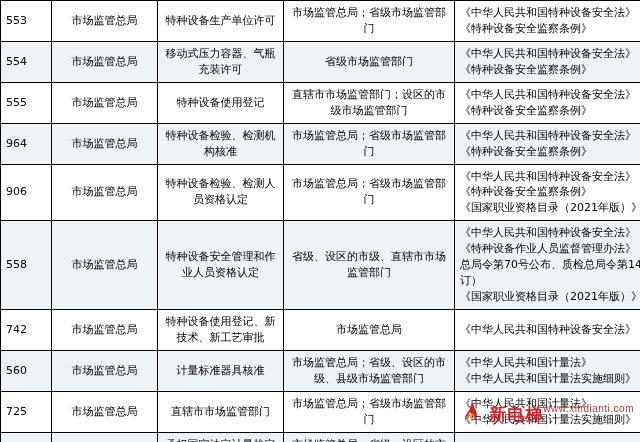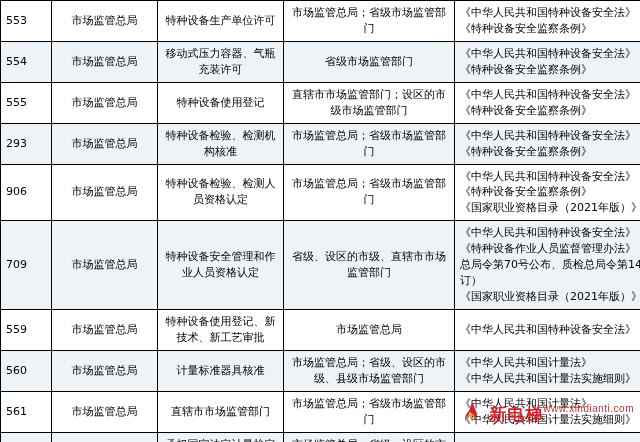--- a/index.html
+++ b/index.html
@@ -120,72 +120,72 @@
       <td class="col-no">555</td>
       <td class="col-dept">市场监管总局</td>
       <td class="col-item">特种设备使用登记</td>
       <td class="col-level">直辖市市场监管部门；设区的市级市场监管部门</td>
       <td class="col-basis">
         <span class="basis-line">《中华人民共和国特种设备安全法》</span>
         <span class="basis-line">《特种设备安全监察条例》</span>
       </td>
     </tr>
     <tr class="row-shaded">
-      <td class="col-no">293</td>
+      <td class="col-no">964</td>
       <td class="col-dept">市场监管总局</td>
       <td class="col-item">特种设备检验、检测机构核准</td>
       <td class="col-level">市场监管总局；省级市场监管部门</td>
       <td class="col-basis">
         <span class="basis-line">《中华人民共和国特种设备安全法》</span>
         <span class="basis-line">《特种设备安全监察条例》</span>
       </td>
     </tr>
     <tr>
       <td class="col-no">906</td>
       <td class="col-dept">市场监管总局</td>
       <td class="col-item">特种设备检验、检测人员资格认定</td>
       <td class="col-level">市场监管总局；省级市场监管部门</td>
       <td class="col-basis">
         <span class="basis-line">《中华人民共和国特种设备安全法》</span>
         <span class="basis-line">《特种设备安全监察条例》</span>
         <span class="basis-line">《国家职业资格目录（2021年版）》</span>
       </td>
     </tr>
     <tr class="row-shaded">
-      <td class="col-no">709</td>
+      <td class="col-no">558</td>
       <td class="col-dept">市场监管总局</td>
       <td class="col-item">特种设备安全管理和作业人员资格认定</td>
       <td class="col-level">省级、设区的市级、直辖市市场监管部门</td>
       <td class="col-basis">
         <span class="basis-line">《中华人民共和国特种设备安全法》</span>
         <span class="basis-line">《特种设备作业人员监督管理办法》（质检总局令第70号公布、质检总局令第140号修订）</span>
         <span class="basis-line">《国家职业资格目录（2021年版）》</span>
       </td>
     </tr>
     <tr>
-      <td class="col-no">559</td>
+      <td class="col-no">742</td>
       <td class="col-dept">市场监管总局</td>
       <td class="col-item">特种设备使用登记、新技术、新工艺审批</td>
       <td class="col-level">市场监管总局</td>
       <td class="col-basis">
         <span class="basis-line">《中华人民共和国特种设备安全法》</span>
       </td>
     </tr>
     <tr class="row-shaded">
       <td class="col-no">560</td>
       <td class="col-dept">市场监管总局</td>
       <td class="col-item">计量标准器具核准</td>
       <td class="col-level">市场监管总局；省级、设区的市级、县级市场监管部门</td>
       <td class="col-basis">
         <span class="basis-line">《中华人民共和国计量法》</span>
         <span class="basis-line">《中华人民共和国计量法实施细则》</span>
       </td>
     </tr>
     <tr>
-      <td class="col-no">561</td>
+      <td class="col-no">725</td>
       <td class="col-dept">市场监管总局</td>
       <td class="col-item">直辖市市场监管部门</td>
       <td class="col-level">市场监管总局；省级市场监管部门</td>
       <td class="col-basis">
         <span class="basis-line">《中华人民共和国计量法》</span>
         <span class="basis-line">《中华人民共和国计量法实施细则》</span>
       </td>
     </tr>
     <tr class="row-shaded">
       <td class="col-no">562</td>

